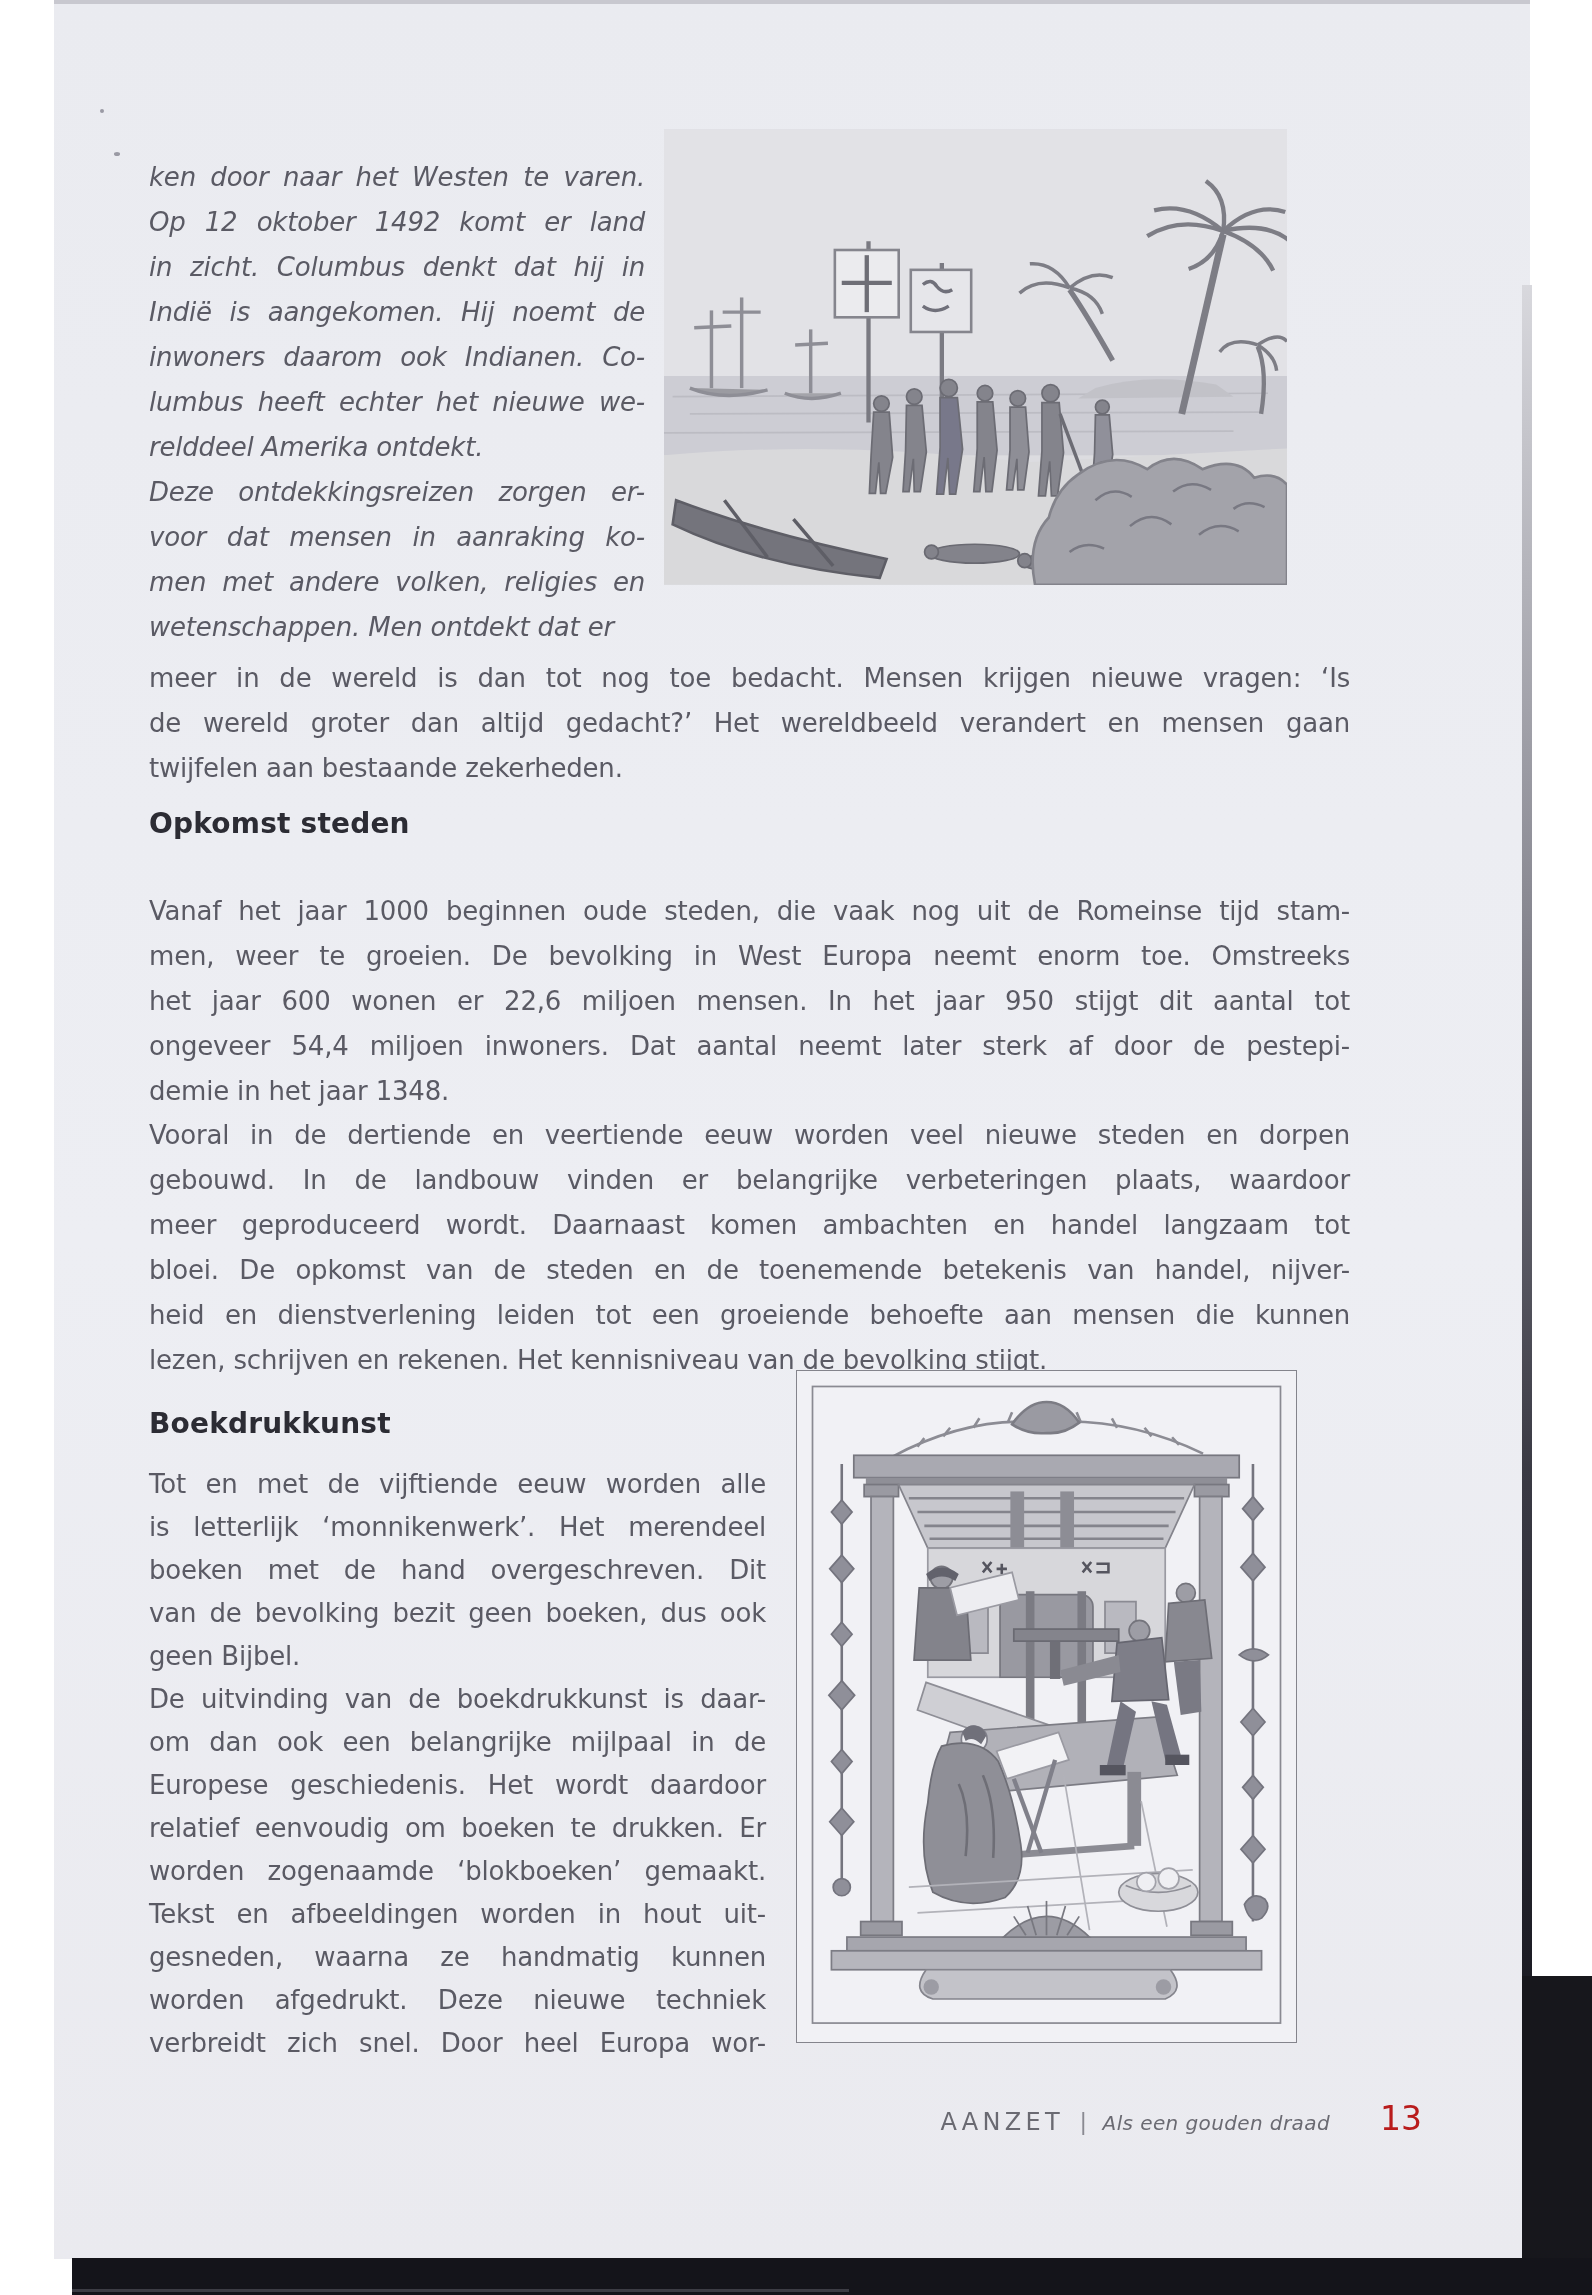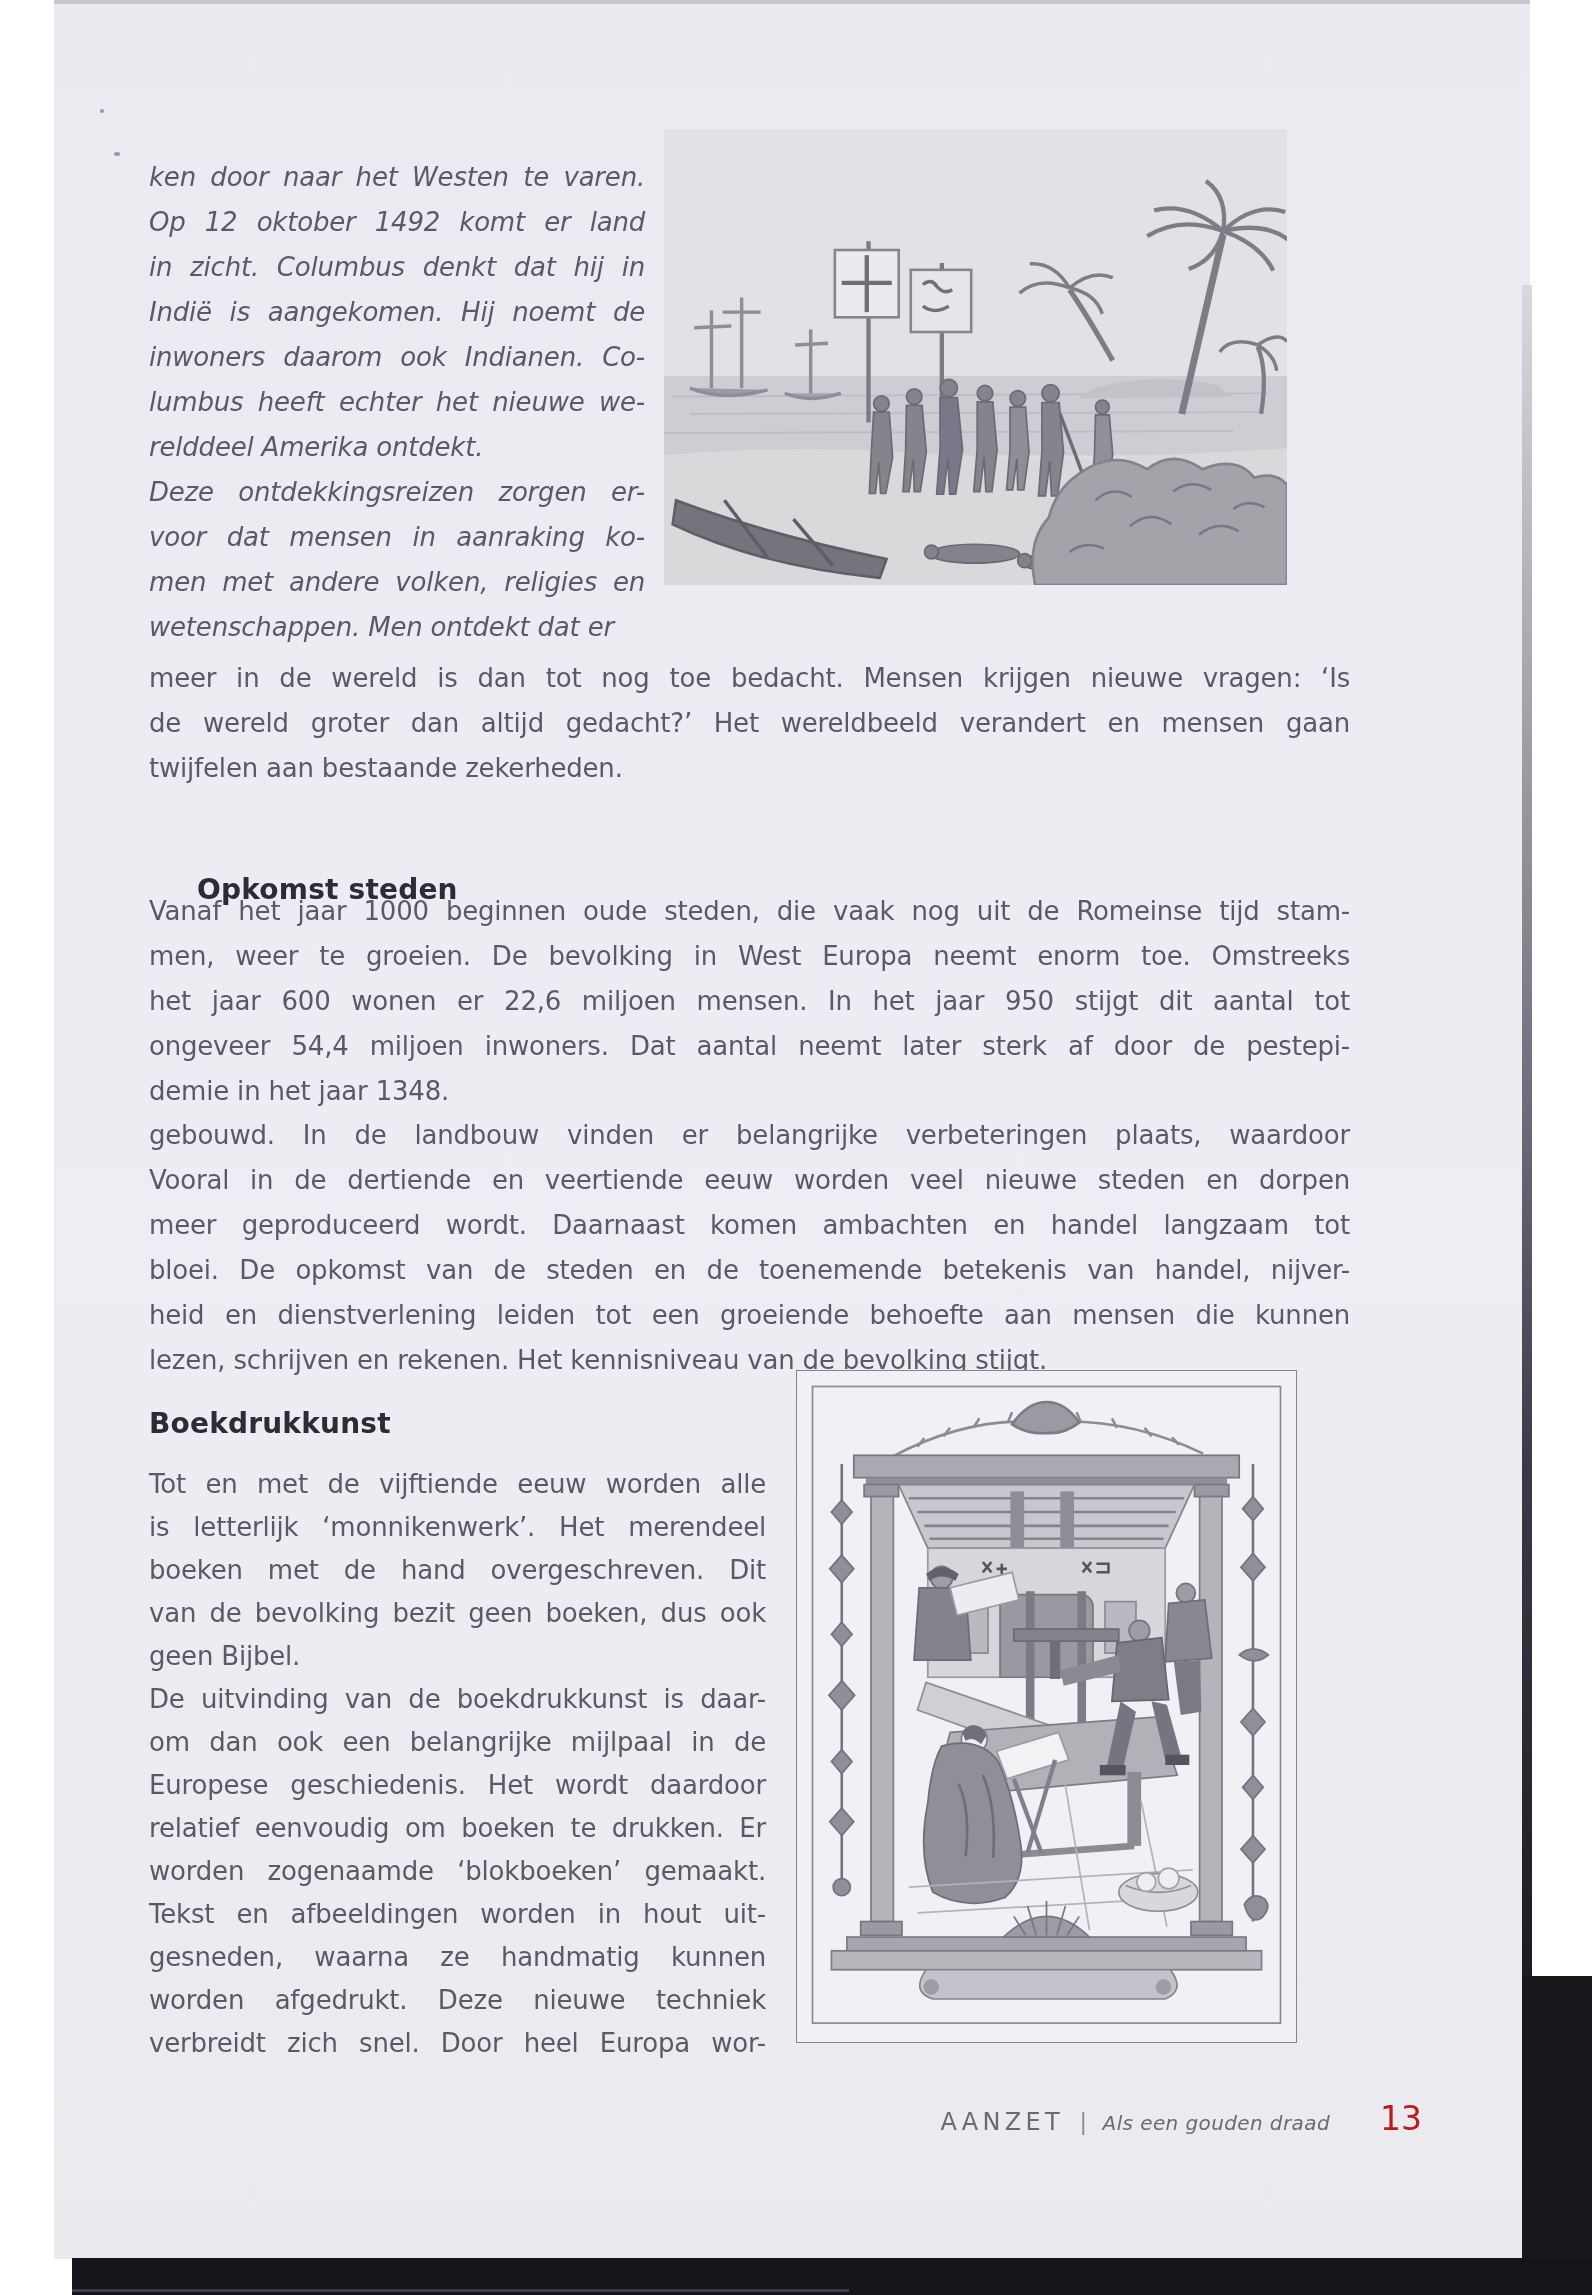--- a/index.html
+++ b/index.html
@@ -14,21 +14,21 @@
   .bd .tline{line-height:43px;height:43px;white-space:nowrap;}
   .tline.just{white-space:normal;text-align:justify;text-align-last:justify;}
   .tline.last{text-align:left;}
   .col{position:absolute;}
   .col-narrow{left:149px;top:155px;width:496px;font-style:italic;}
   .col-full{left:149px;top:656px;width:1201px;}
   .para1{left:149px;top:889px;width:1201px;}
   .para2{left:149px;top:1113px;width:1201px;}
   .bd{left:149px;top:1463px;width:617px;}
   h2.sechead{position:absolute;left:149px;margin:0;font-size:28px;font-weight:bold;color:#2c2c34;letter-spacing:0.2px;}
-  #opkomst-head{top:873px;margin-left:48px;}
+  #opkomst-head{top:807px;}
   #boekdruk-head{top:1407px;}
   
   .img-columbus{position:absolute;left:664px;top:129px;width:623px;height:456px;}
   .pressbox{position:absolute;left:796px;top:1370px;width:501px;height:673px;background:#f1f1f5;
             border:1.7px solid #84848c;box-sizing:border-box;}
   .pressbox svg{display:block;width:100%;height:100%;}
   
   .footer{position:absolute;top:2099px;left:0;width:1422px;display:flex;justify-content:flex-end;
           align-items:baseline;color:#6a6a72;}
   .footer .series{font-size:24px;letter-spacing:4.3px;}
@@ -177,22 +177,22 @@
 
   <h2 class="sechead" id="opkomst-head">Opkomst steden</h2>
   <div class="col para1">
       <div class="tline just">Vanaf het jaar 1000 beginnen oude steden, die vaak nog uit de Romeinse tijd stam-</div>
       <div class="tline just">men, weer te groeien. De bevolking in West Europa neemt enorm toe. Omstreeks</div>
       <div class="tline just">het jaar 600 wonen er 22,6 miljoen mensen. In het jaar 950 stijgt dit aantal tot</div>
       <div class="tline just">ongeveer 54,4 miljoen inwoners. Dat aantal neemt later sterk af door de pestepi-</div>
       <div class="tline last">demie in het jaar 1348.</div>
     </div>
   <div class="col para2">
+      <div class="tline just">Vooral in de dertiende en veertiende eeuw worden veel nieuwe steden en dorpen</div>
       <div class="tline just">gebouwd. In de landbouw vinden er belangrijke verbeteringen plaats, waardoor</div>
-      <div class="tline just">Vooral in de dertiende en veertiende eeuw worden veel nieuwe steden en dorpen</div>
       <div class="tline just">meer geproduceerd wordt. Daarnaast komen ambachten en handel langzaam tot</div>
       <div class="tline just">bloei. De opkomst van de steden en de toenemende betekenis van handel, nijver-</div>
       <div class="tline just">heid en dienstverlening leiden tot een groeiende behoefte aan mensen die kunnen</div>
       <div class="tline last">lezen, schrijven en rekenen. Het kennisniveau van de bevolking stijgt.</div>
     </div>
 
   <h2 class="sechead" id="boekdruk-head">Boekdrukkunst</h2>
   <div class="col bd">
       <div class="tline just">Tot en met de vijftiende eeuw worden alle</div>
       <div class="tline just">is letterlijk ‘monnikenwerk’. Het merendeel</div>

